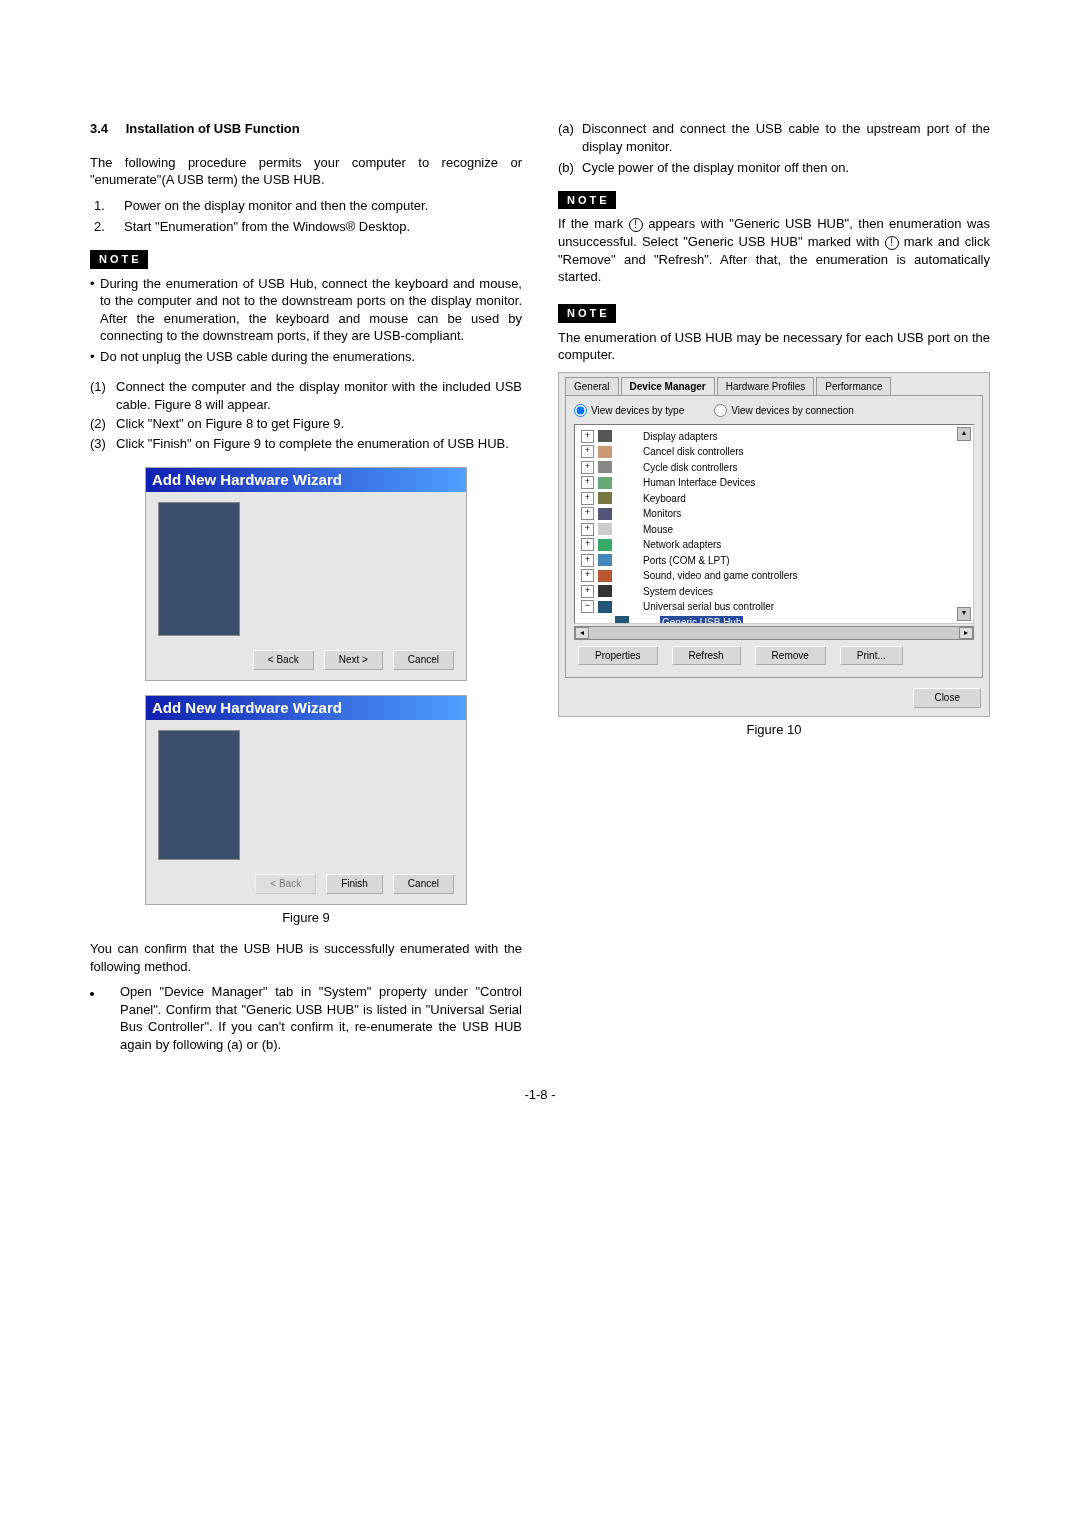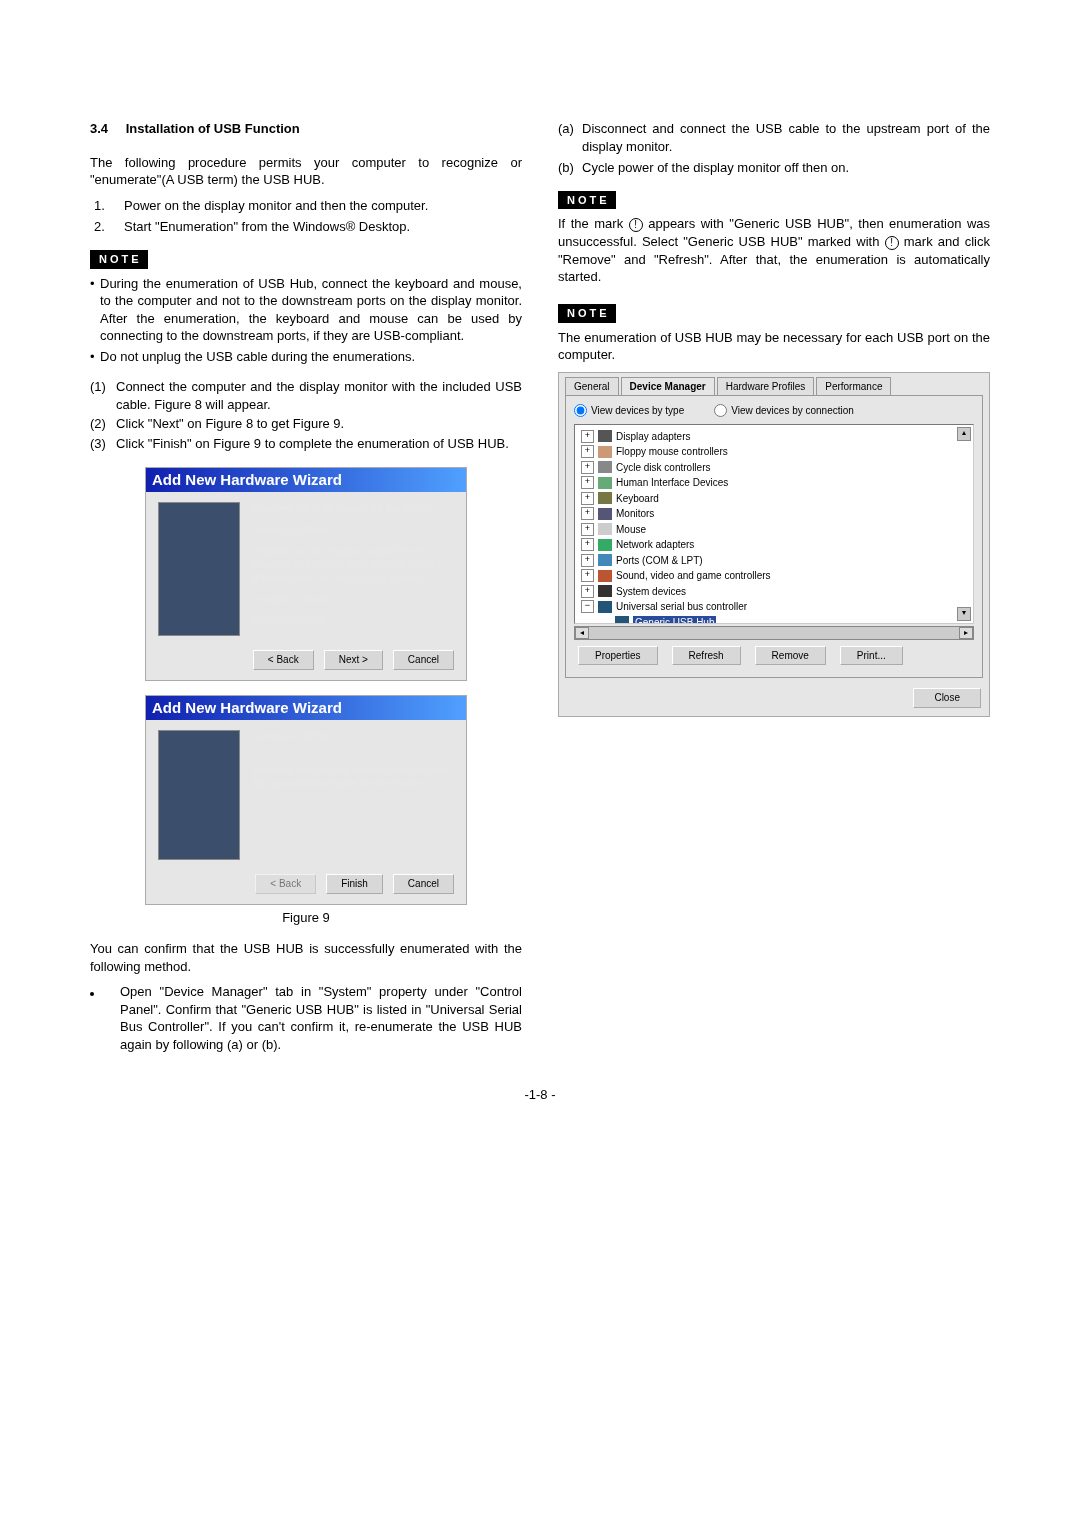--- a/index.html
+++ b/index.html
@@ -100,21 +100,21 @@
   .tree {
     background:#fff; border:1px inset #ccc; padding:4px; height:190px; overflow:hidden;
     position:relative;
   }
   .tree-row { display:flex; align-items:center; padding:1px 0; }
   .tree-row .exp {
     width:11px; height:11px; border:1px solid #888; font-size:9px; line-height:9px;
     text-align:center; margin-right:4px; background:#fff; flex-shrink:0;
   }
   .tree-row .icon { width:14px; height:12px; margin-right:4px; flex-shrink:0; }
-  .tree-row .label { white-space:nowrap; }
+  .tree-row .label { white-space:nowrap;margin-left:27px; }
   .indent-1 { padding-left: 2px; }
   .indent-2 { padding-left: 20px; }
   .tree-row.selected .label { background:#2a4b9b; color:#fff; padding:0 2px; }
   .sysprops-btns { display:flex; gap:14px; justify-content:flex-start; padding:6px 4px 4px 4px; }
   .sysprops-btns .btn { background:#d8d8d8; border:1px outset #fff; padding:2px 16px; font-size:10px; }
   .close-row { display:flex; justify-content:flex-end; padding:4px 8px 8px 0; }
   .close-row .btn { background:#d8d8d8; border:1px outset #fff; padding:2px 20px; font-size:10px; }
   .page-num { text-align:center; margin-top:30px; font-size:13px; }
   .warn-icon {
     display:inline-block; width:12px; height:12px; border:1px solid #000; border-radius:50%;
@@ -278,21 +278,21 @@
             <div class="scroll-up">▴</div>
             <div class="scroll-dn">▾</div>
           <div class="tree-row indent-1">
                 <div class="exp">+</div>
                 <div class="icon ic-disp"></div>
                 <div class="label">Display adapters</div>
               </div>
               <div class="tree-row indent-1">
                 <div class="exp">+</div>
                 <div class="icon ic-flop"></div>
-                <div class="label">Floppy mouse controllers</div>
+                <div class="label">Cancel disk controllers</div>
               </div>
               <div class="tree-row indent-1">
                 <div class="exp">+</div>
                 <div class="icon ic-hdd"></div>
                 <div class="label">Cycle disk controllers</div>
               </div>
               <div class="tree-row indent-1">
                 <div class="exp">+</div>
                 <div class="icon ic-hid"></div>
                 <div class="label">Human Interface Devices</div>
@@ -351,17 +351,18 @@
             <div class="btn">Properties</div>
             <div class="btn">Refresh</div>
             <div class="btn">Remove</div>
             <div class="btn">Print...</div>
           </div>
         </div>
         <div class="close-row">
           <div class="btn">Close</div>
         </div>
       </div>
+      <div class="caption">Figure 10</div>
     </div>
   </div>
 
   <div class="page-num">-1-8 -</div>
 </div>
 
 </body></html>

